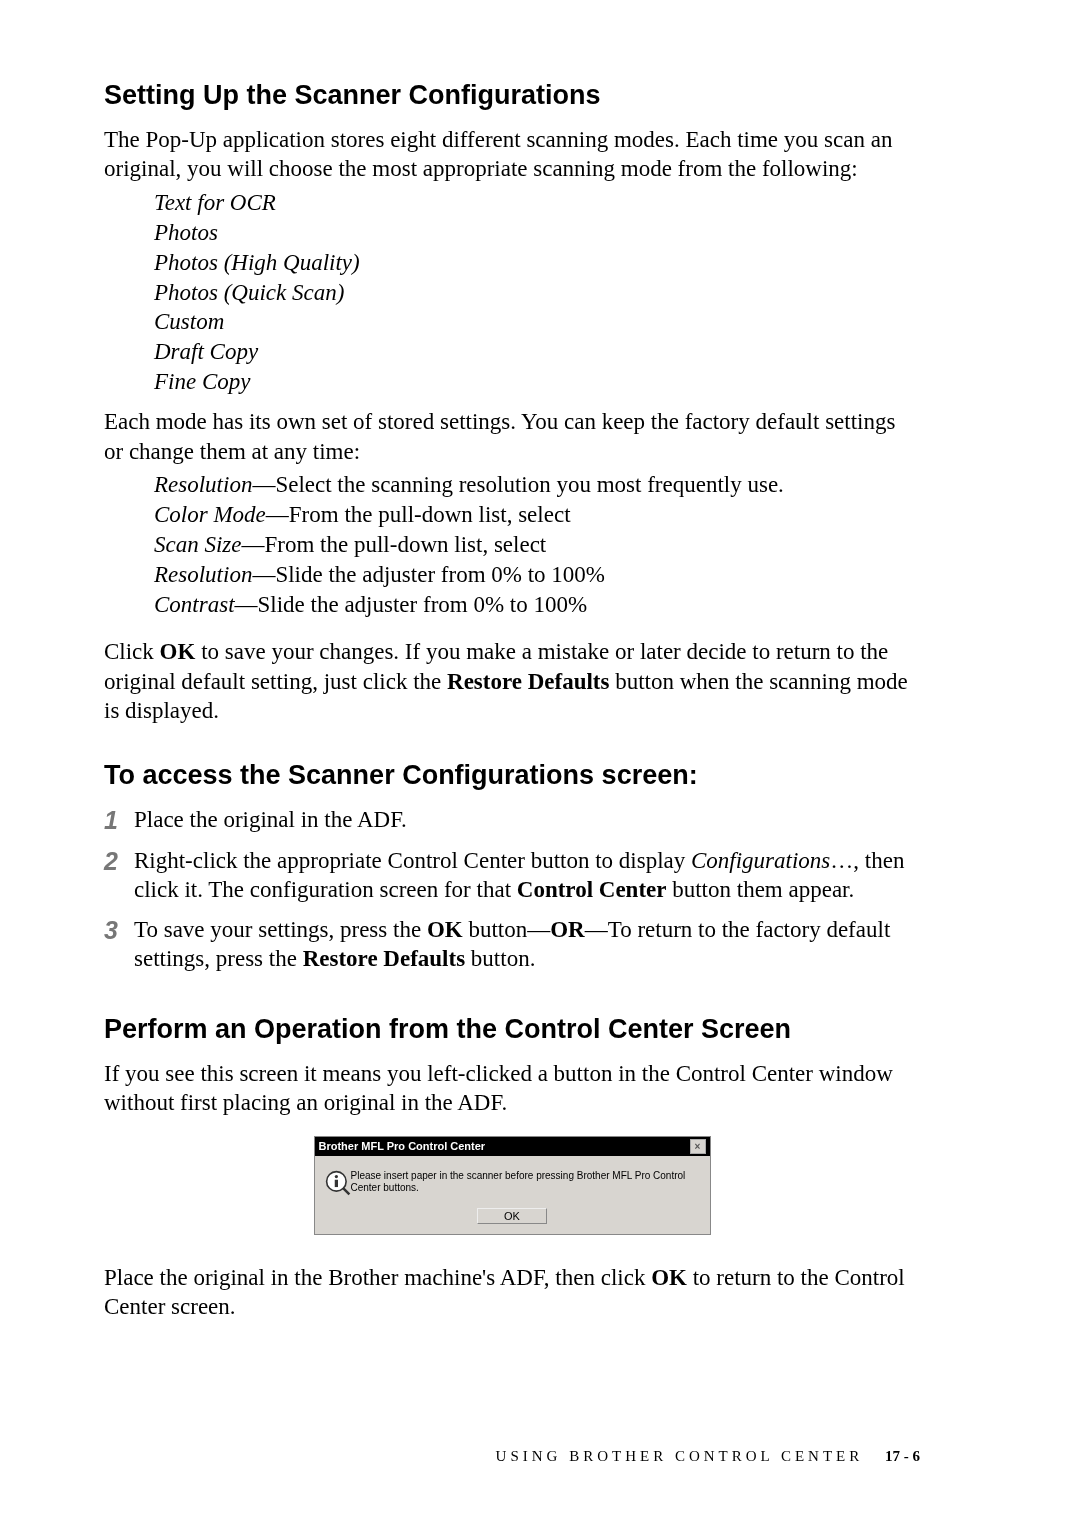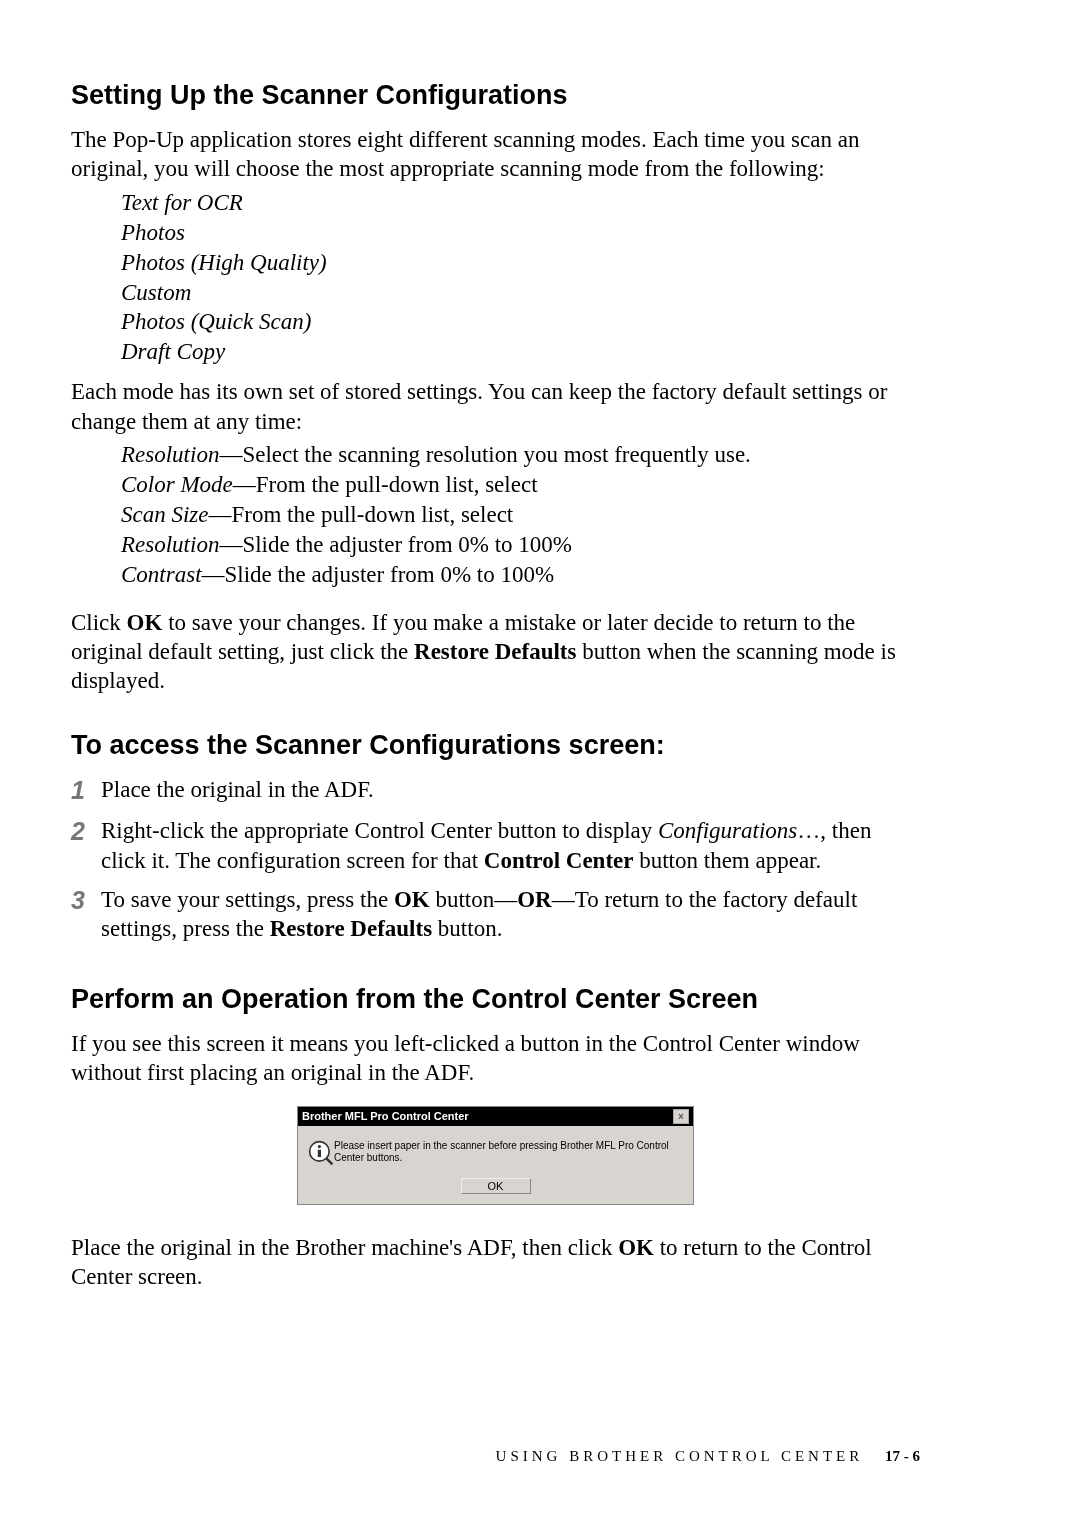--- a/index.html
+++ b/index.html
@@ -7,21 +7,21 @@
     padding: 0;
     background: #fff;
     font-family: "Times New Roman", Times, serif;
     color: #000;
   }
   .page {
     width: 1080px;
     height: 1529px;
     position: relative;
     box-sizing: border-box;
-    padding: 80px 160px 90px 71px;
+    padding: 80px 160px 90px 104px;
   }
   h2.section-heading {
     font-family: Arial, Helvetica, sans-serif;
     font-weight: bold;
     font-size: 27px;
     margin: 0 0 14px 0;
   }
   p.body {
     font-size: 23px;
     line-height: 1.28;
@@ -145,23 +145,24 @@
 <div class="page">
 
   <h2 class="section-heading">Setting Up the Scanner Configurations</h2>
 
   <p class="body">The Pop-Up application stores eight different scanning modes. Each time you scan an original, you will choose the most appropriate scanning mode from the following:</p>
 
   <div class="italic-list">
     <div>Text for OCR</div>
     <div>Photos</div>
     <div>Photos (High Quality)</div>
+    <div>Photos (Quick Scan)</div>
     <div>Custom</div>
-    <div>Photos (Quick Scan)</div>
     <div>Draft Copy</div>
+    <div>Fine Copy</div>
   </div>
 
   <p class="body">Each mode has its own set of stored settings. You can keep the factory default settings or change them at any time:</p>
 
   <div class="settings-list">
     <div><span class="term">Resolution</span><span>—Select the scanning resolution you most frequently use.</span></div>
     <div><span class="term">Color Mode</span><span>—From the pull-down list, select</span></div>
     <div><span class="term">Scan Size</span><span>—From the pull-down list, select</span></div>
     <div><span class="term">Resolution</span><span>—Slide the adjuster from 0% to 100%</span></div>
     <div><span class="term">Contrast</span><span>—Slide the adjuster from 0% to 100%</span></div>

